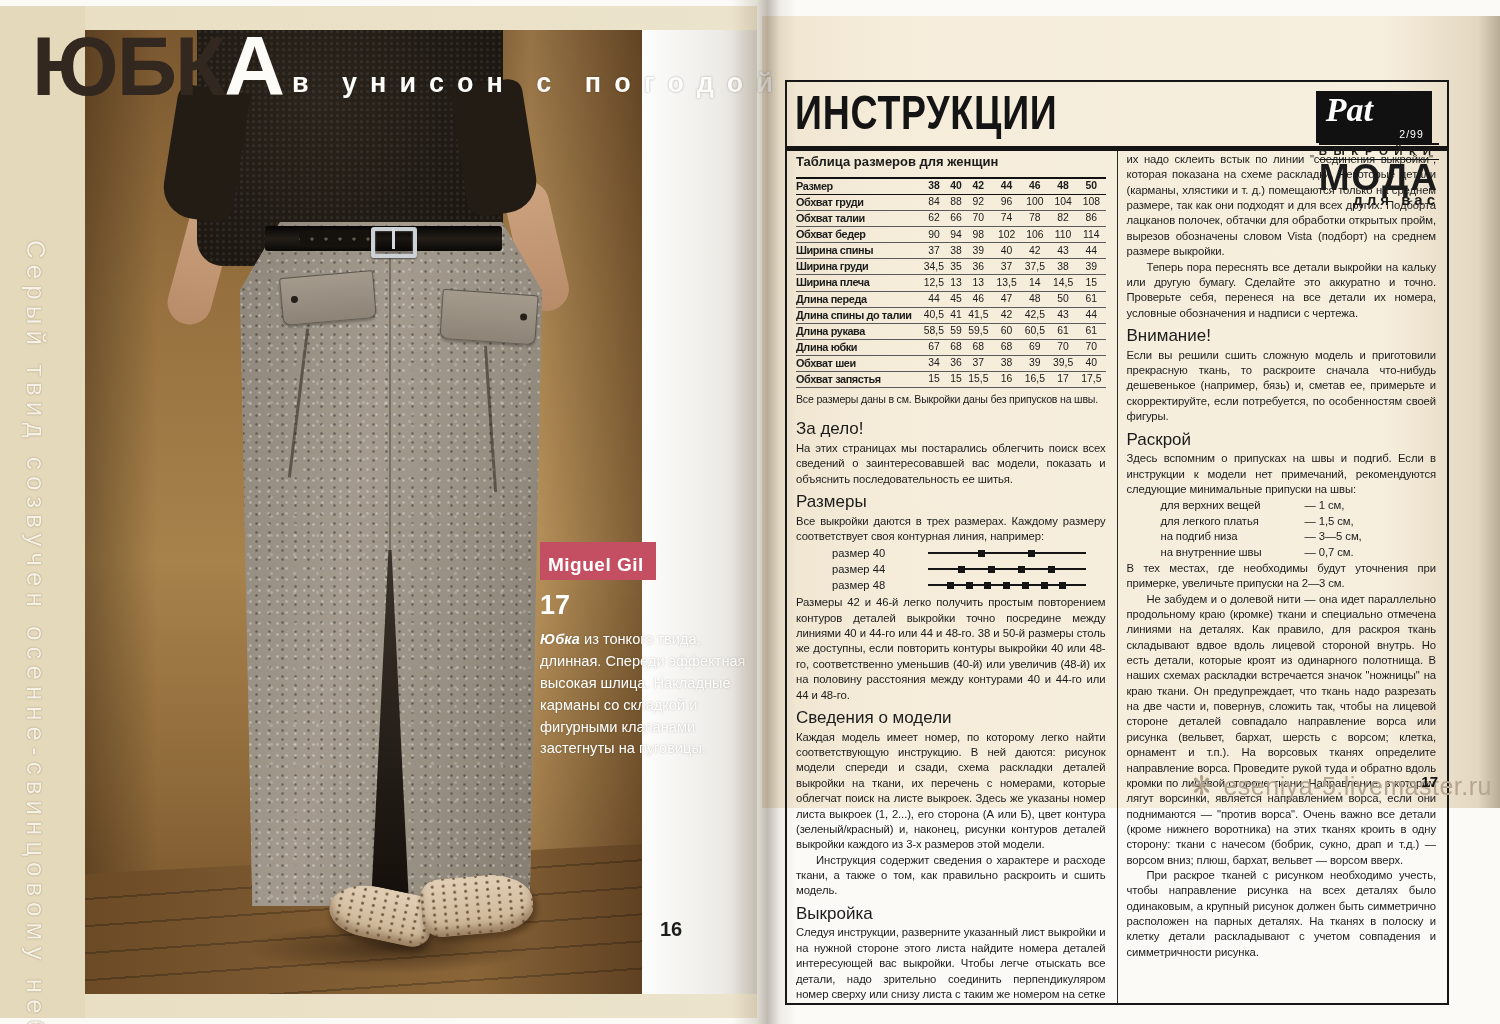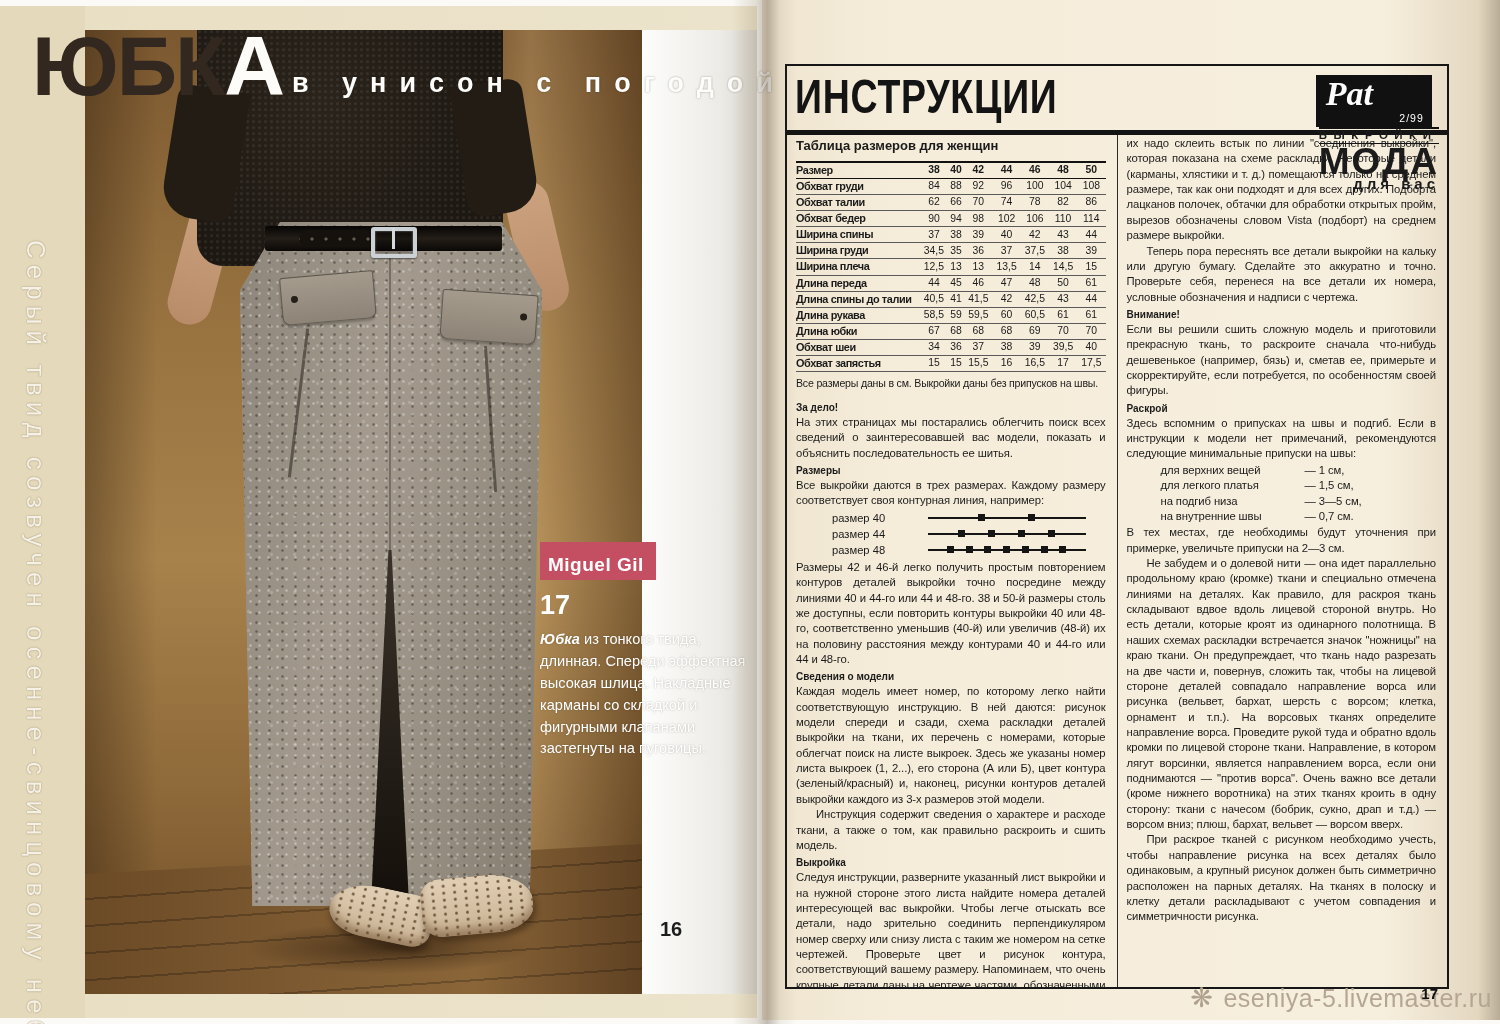--- a/index.html
+++ b/index.html
@@ -101,21 +101,21 @@
   .caption{position:absolute;left:540px;top:536px;width:210px;z-index:12;color:#fff;}
   .badge{display:inline-block;background:#c44f63;color:#fff;
     font-weight:700;font-size:19px;padding:12px 12px 4px 8px;letter-spacing:.5px;}
   .model-no{font-size:27px;font-weight:700;margin:10px 0 8px;}
   .desc{font-size:14.6px;line-height:1.5;text-shadow:0 0 2px rgba(70,60,45,.35);}
   .desc b{font-style:italic;}
   
   .gutter{position:absolute;left:732px;top:0;width:64px;height:1024px;z-index:20;pointer-events:none;
     background:linear-gradient(90deg,rgba(90,70,40,0) 0%,rgba(90,70,40,.16) 38%,rgba(55,40,22,.30) 55%,rgba(90,70,40,.08) 75%,rgba(90,70,40,0) 100%);}
   
-  .page-right{position:absolute;left:762px;top:0;width:738px;height:1020px;
+  .page-right{position:absolute;left:762px;top:16px;width:738px;height:792px;
     background:linear-gradient(90deg,#efe5d0,#f5ecda 18%,#f7efde 84%,#e3d7c0 97%,#b9ac96 100%);}
   .frame{position:absolute;left:23px;top:64px;width:660px;height:921px;border:2px solid #161616;overflow:hidden;background:transparent;}
   .ins-header{display:flex;align-items:flex-start;padding:8px 8px 0 8px;height:56px;}
   .ins-title{font-size:48px;font-weight:700;line-height:.95;margin:0;white-space:nowrap;
     transform:scaleX(.78);transform-origin:0 50%;letter-spacing:1px;color:#141414;}
   .logo{display:flex;margin-left:auto;margin-top:1px;flex-direction:column;}
   .logo-pat{position:relative;width:116px;height:52px;background:#111;color:#fff;flex:none;}
   .logo-pat .pat{position:absolute;left:10px;top:0px;font-family:"Liberation Serif","DejaVu Serif",serif;
     font-weight:700;font-style:italic;font-size:34px;}
   .logo-pat .issue{position:absolute;right:8px;bottom:3px;font-size:10.5px;letter-spacing:1px;}
@@ -128,21 +128,21 @@
   .col{flex:1 1 0;padding:1px 11px 0 9px;overflow:hidden;}
   .col-left{border-right:1.6px solid #2a2a2a;}
   .tbl-title{font-weight:700;font-size:13px;margin:2px 0 8px;}
   table.sizes{width:100%;border-collapse:collapse;border-top:2px solid #111;}
   .sizes th,.sizes td{font-size:10.4px;padding:1px 0;border-bottom:1px solid #5a5a5a;line-height:1.2;}
   .sizes th{border-bottom:1.6px solid #111;}
   .sizes .lab{text-align:left;font-weight:700;font-size:10.9px;letter-spacing:-.4px;white-space:nowrap;width:40%;}
   .sizes td{text-align:center;}
   .sizes th:not(.lab){text-align:center;font-weight:700;}
   .tbl-note{font-size:10.6px;margin:5px 0 12px;letter-spacing:-.2px;}
-  .h{font-weight:700;font-size:10px;margin:3px 0 0;line-height:1.4;}
+  .h{font-weight:400;font-size:17px;margin:3px 0 0;line-height:1.4;}
   .p{font-size:11.3px;line-height:1.36;letter-spacing:-.1px;text-align:justify;margin:0;color:#1c1c1c;}
   .p.ind{text-indent:20px;}
   .legend{margin:1px 0 2px;}
   .lgrow{display:flex;align-items:center;margin-left:36px;height:16px;}
   .lglab{font-size:11.2px;width:92px;flex:none;}
   .legline{position:relative;width:172px;height:12px;display:inline-block;}
   .legline .bar{position:absolute;left:4px;right:10px;top:5px;height:2px;background:#151515;}
   .legline .sq{position:absolute;top:2.5px;width:7px;height:7px;background:#151515;}
   .alist{margin:1px 0;}
   .lrow{display:flex;margin-left:34px;font-size:11.3px;line-height:1.36;letter-spacing:-.1px;}

